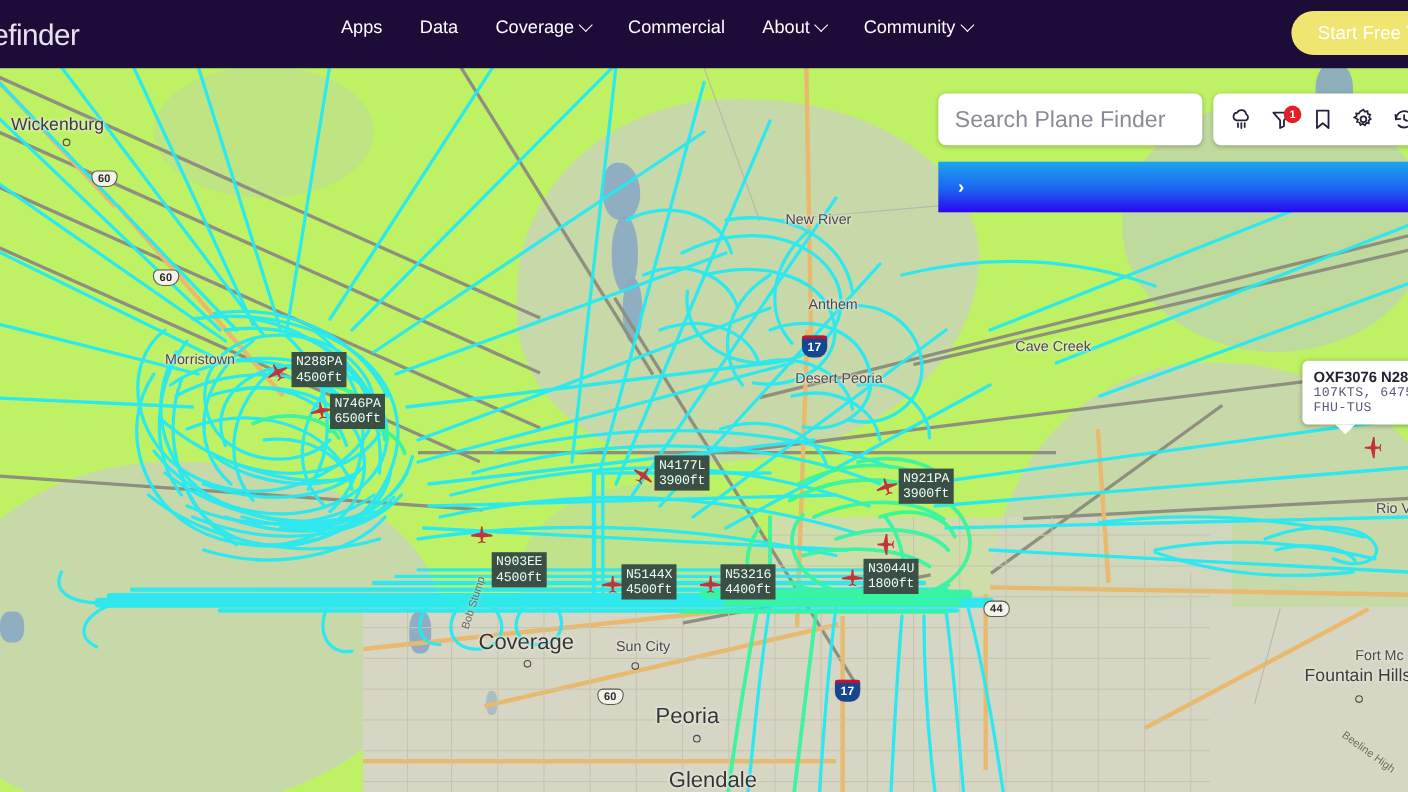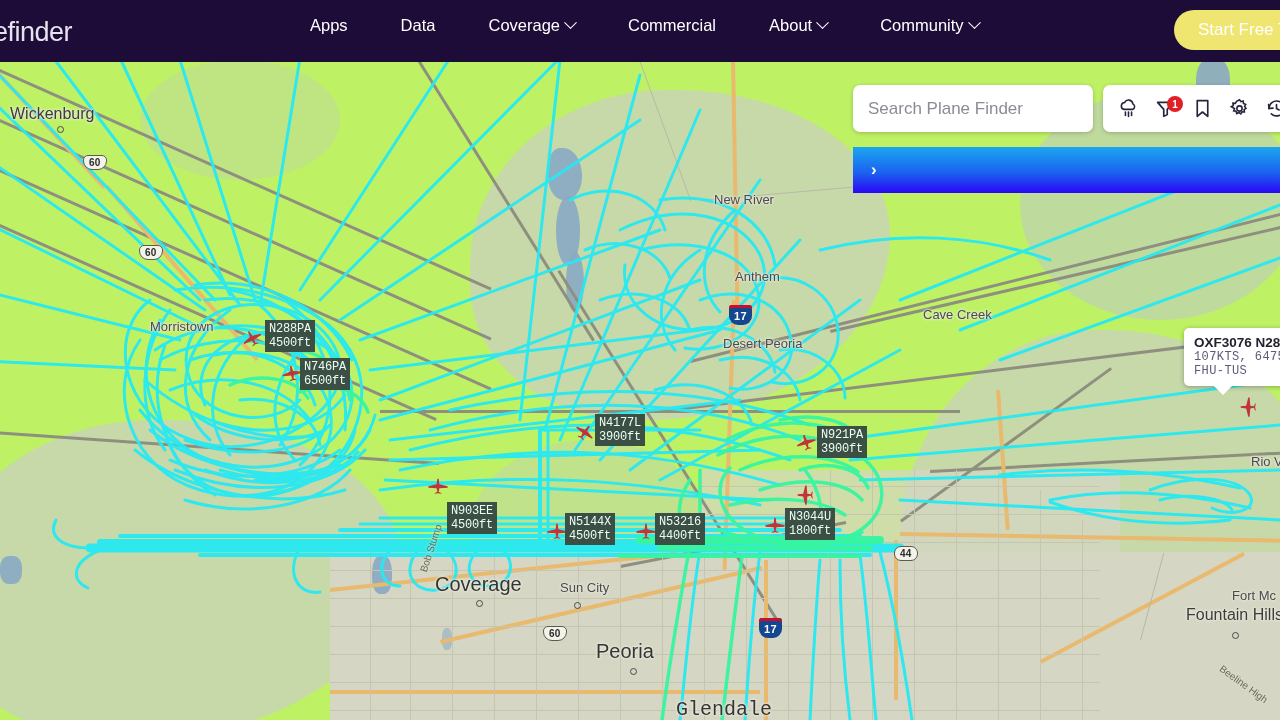--- a/index.html
+++ b/index.html
@@ -141,21 +141,21 @@
   }
   #logo {
     position: absolute; left: -36px; top: 17px;
     font-size: 27px; color: #fff;
     letter-spacing: -.5px;
   }
   #logo b { font-weight: bold; }
   #logo span { font-weight: 300; color: #e6e3ee; }
   #nav {
     position: absolute; left: 310px; top: 0;
-    height: 50px; display: flex; align-items: center; gap: 53px;
+    height: 50px; display: flex; align-items: center; gap: 34px;
   }
   .nav-item {
     color: #ffffff;
     font-size: 16.5px;
     display: flex; align-items: center; gap: 6px;
     cursor: pointer;
     white-space: nowrap;
   }
   .chev {
     display: inline-block;
@@ -186,21 +186,21 @@
     background: #fff;
     border-radius: 7px;
     display: flex; align-items: center;
     padding: 0 15px;
     box-shadow: 0 1px 4px rgba(0,0,0,.22);
     z-index: 30;
   }
   #searchinput {
     flex: 1;
     border: none; outline: none;
-    font-size: 17px;
+    font-size: 21px;
     color: #3b3b46;
     font-family: "Liberation Sans", sans-serif;
     background: transparent;
   }
   #searchinput::placeholder { color: #8b8b96; }
   #toolbar {
     position: absolute; left: 1103px; top: 85px;
     height: 47px;
     background: #fff;
     border-radius: 7px;
@@ -508,21 +508,21 @@
         <div class="place sm" style="left: 714px; top: 192px;">New River</div>
         <div class="place sm" style="left: 735px; top: 269px;">Anthem</div>
         <div class="place sm" style="left: 723px; top: 336px;">Desert Peoria</div>
         <div class="place sm" style="left: 923px; top: 307px;">Cave Creek</div>
         <div class="place lg" style="left: 435px; top: 573px;">Coverage</div>
         <div class="dot" style="left: 476px; top: 600px;"></div>
         <div class="place sm" style="left: 560px; top: 580px;">Sun City</div>
         <div class="dot" style="left: 574px; top: 602px;"></div>
         <div class="place lg" style="left: 596px; top: 640px;">Peoria</div>
         <div class="dot" style="left: 630px; top: 668px;"></div>
-        <div class="place lg" style="left: 676px; top: 698px; font-family: Liberation Mono, monospace;">Glendale</div>
+        <div class="place lg" style="left: 608px; top: 698px;">Glendale</div>
         <div class="place sm" style="left: 1251px; top: 454px;">Rio V</div>
         <div class="place sm" style="left: 1232px; top: 588px;">Fort Mc</div>
         <div class="place md" style="left: 1186px; top: 606px;">Fountain Hills</div>
         <div class="dot" style="left: 1232px; top: 632px;"></div>
       </div>
     <div id="roadnames">
         <div class="roadname" style="left: 418px; top: 570px; transform: rotate(-72deg); transform-origin: 0px 0px;">Bob Stump</div>
         <div class="roadname" style="left: 1224px; top: 663px; transform: rotate(36deg); transform-origin: 0px 0px;">Beeline High</div>
       </div>
     <div id="shields">

